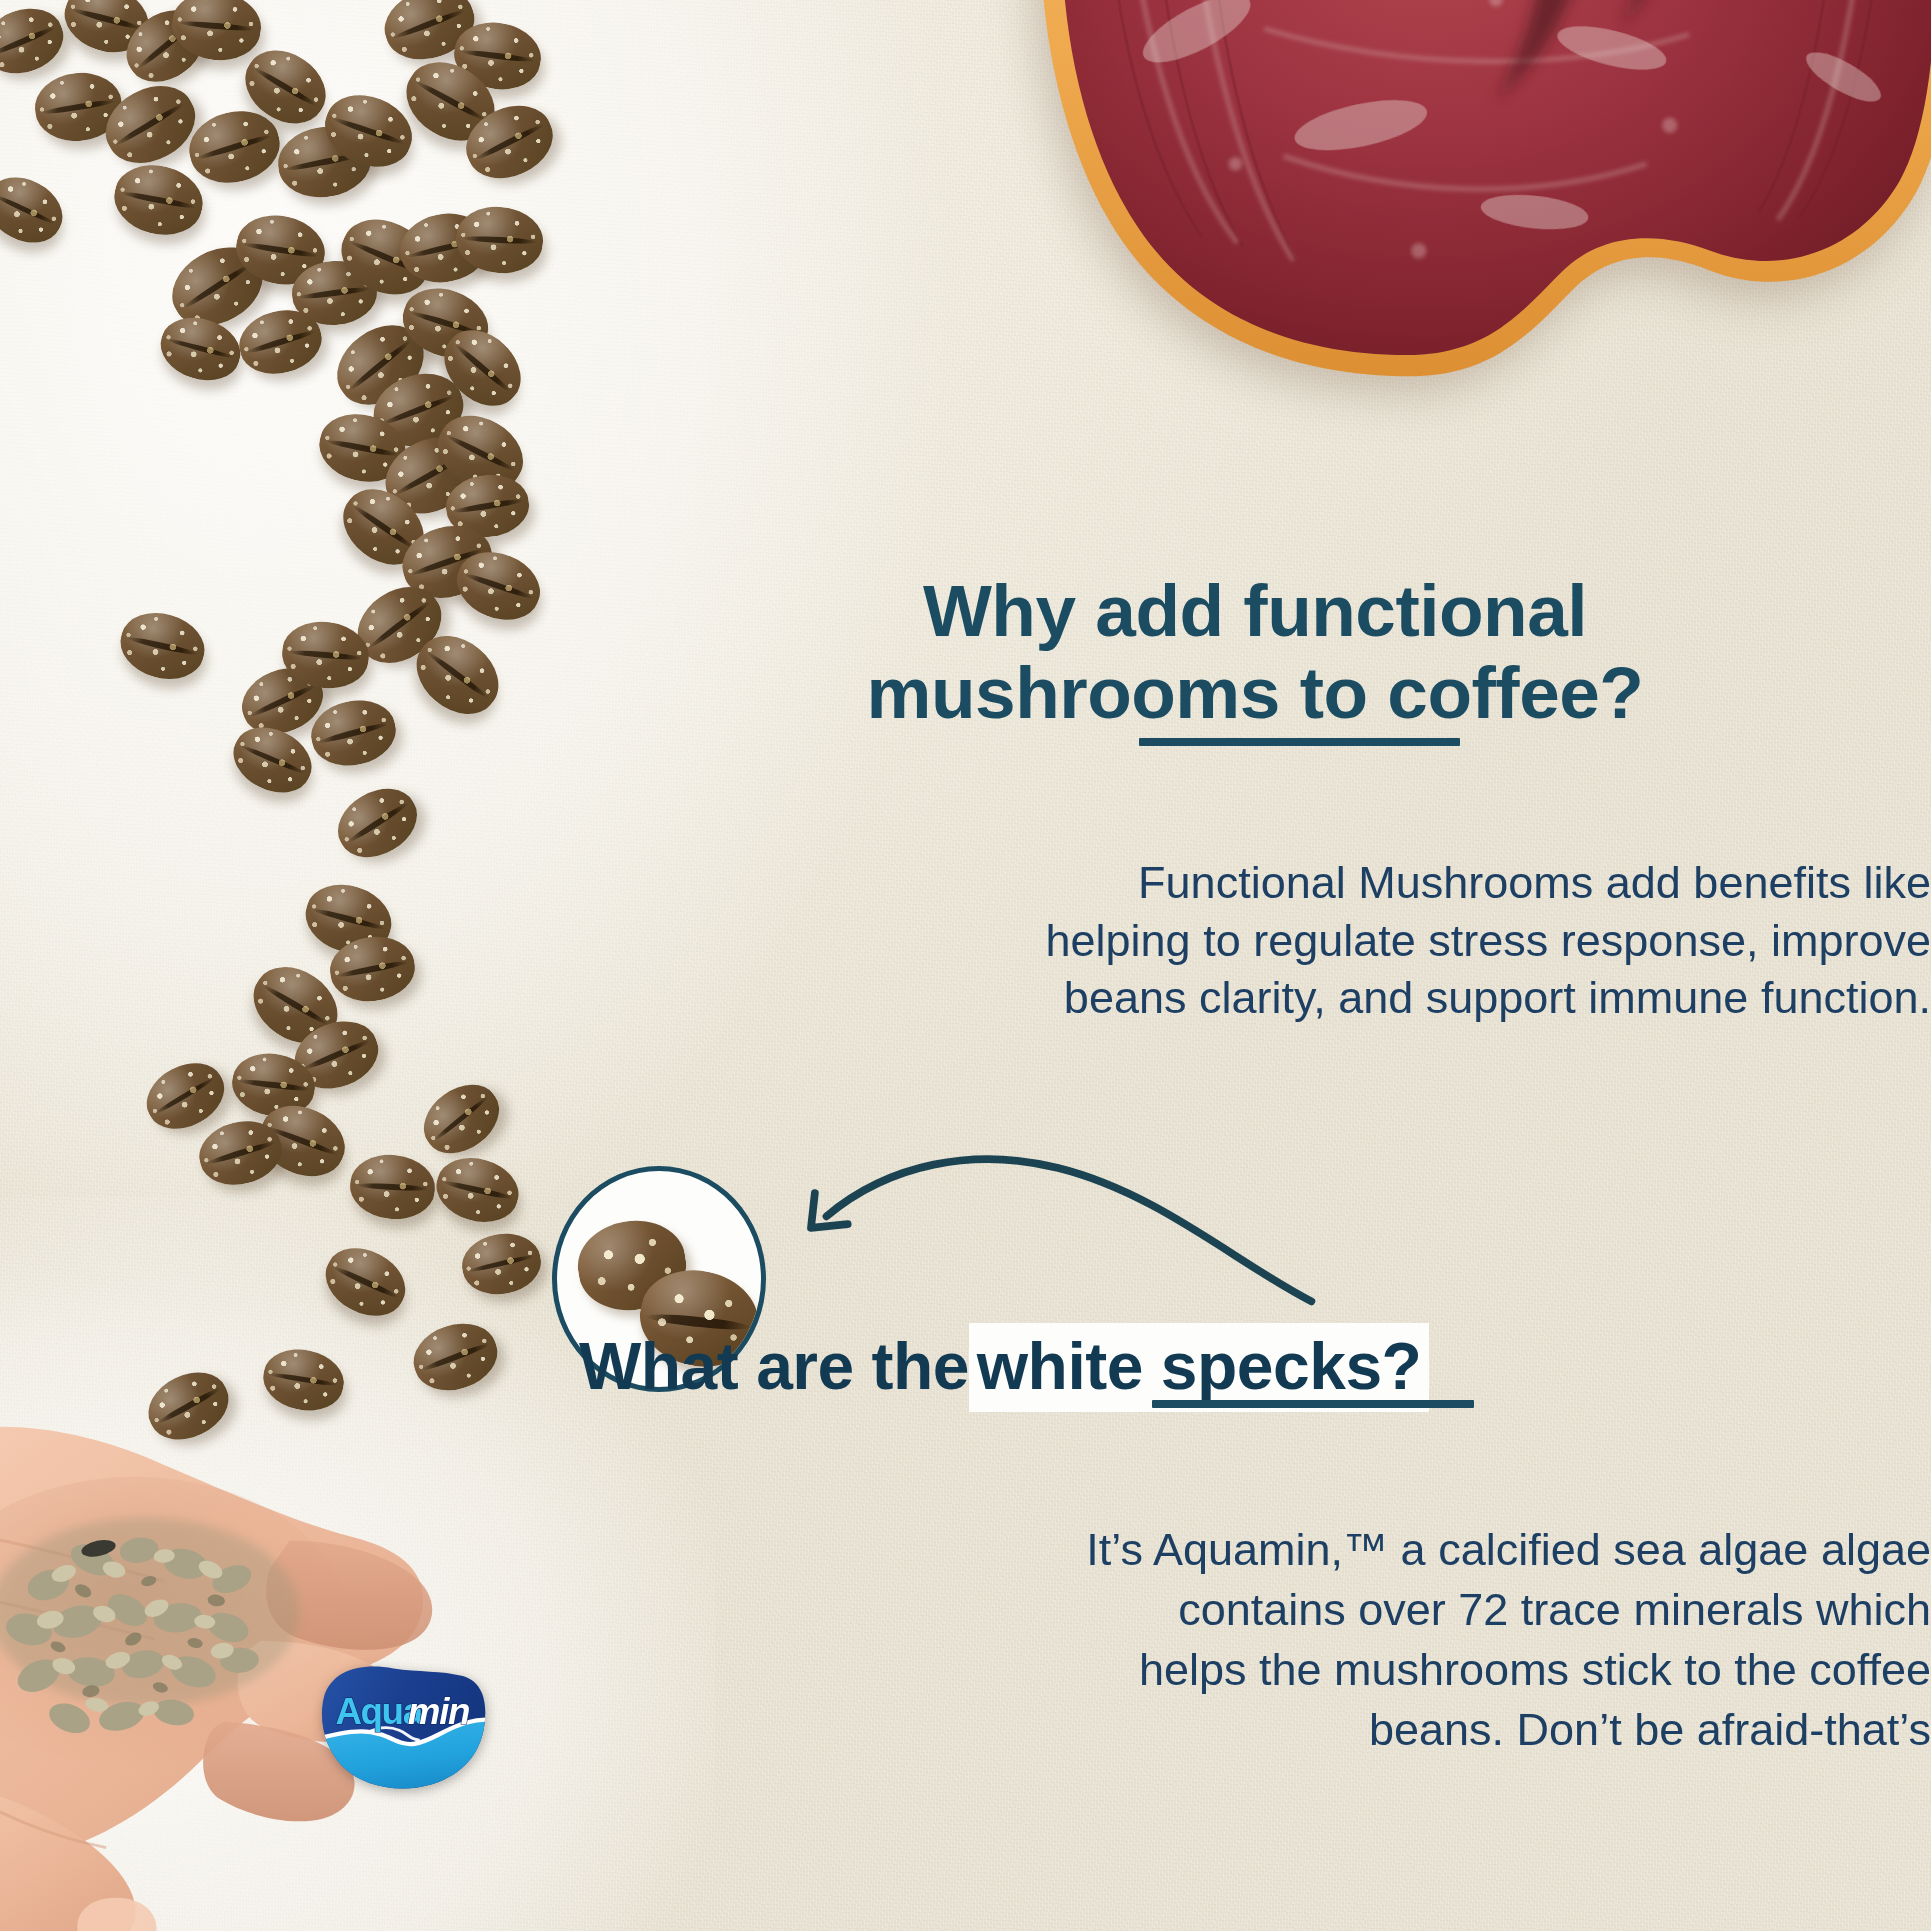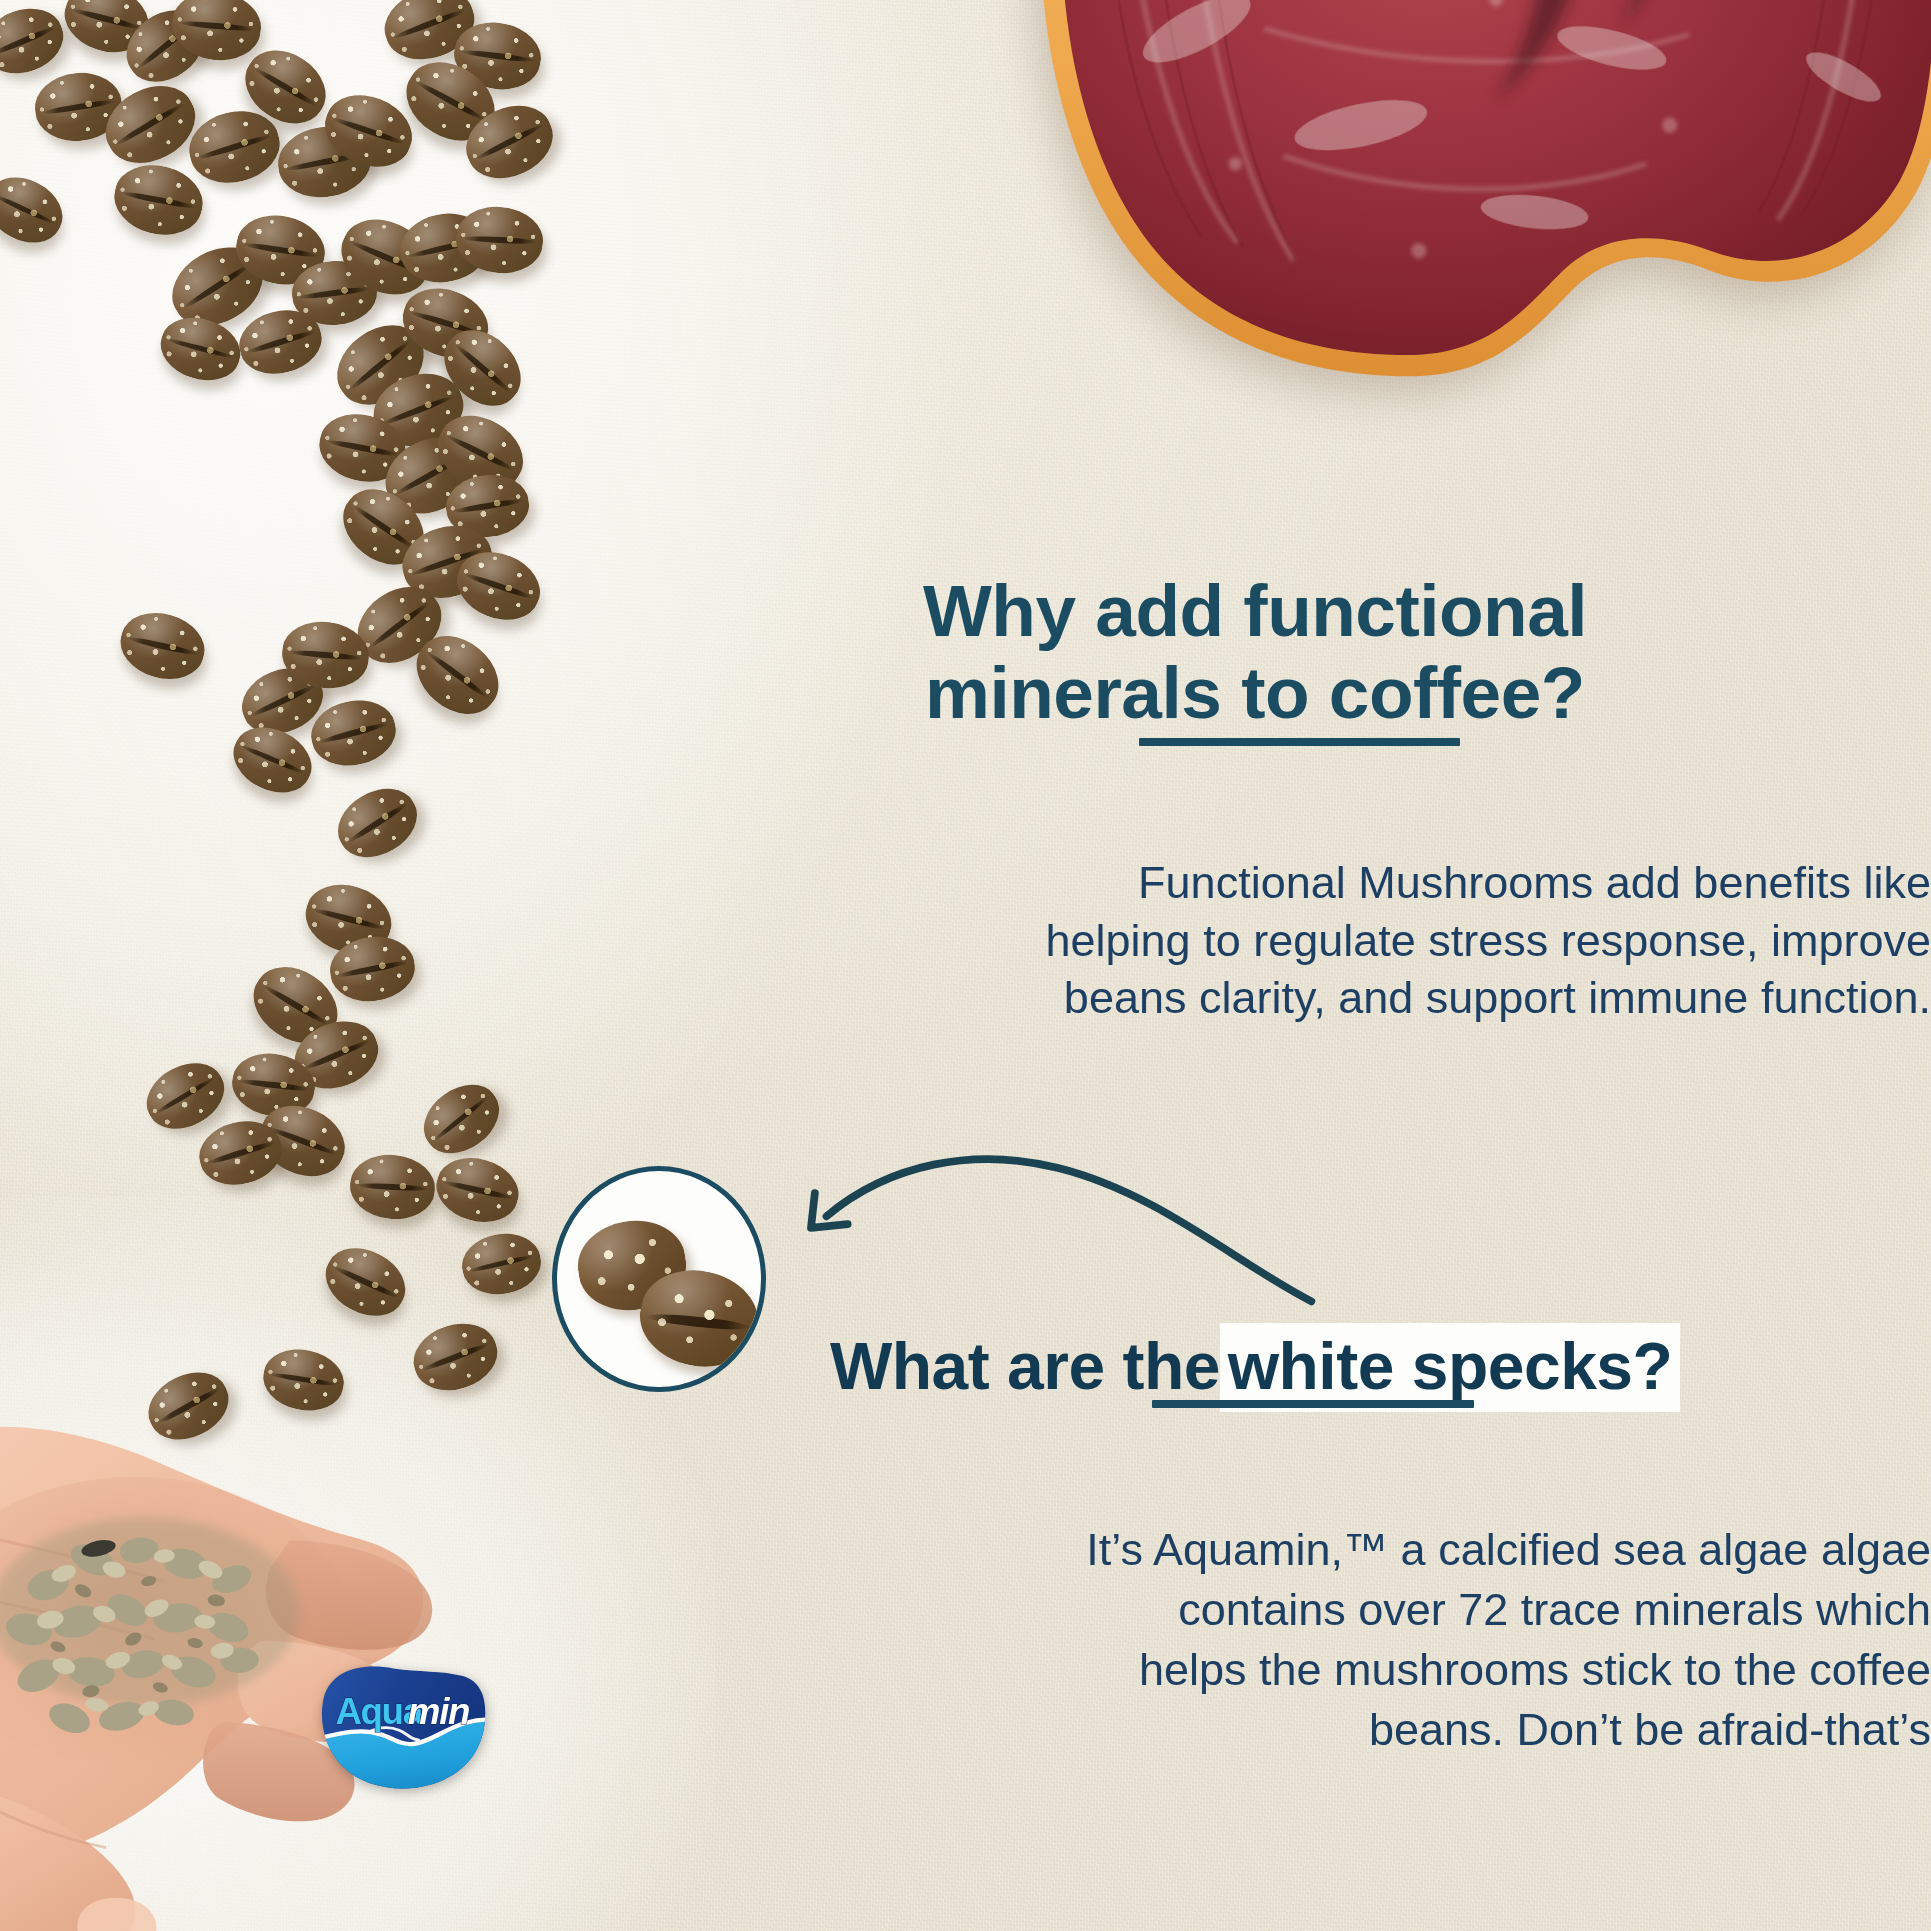--- a/index.html
+++ b/index.html
@@ -197,21 +197,20 @@
     font-size: 45px;
     line-height: 1.28;
     font-weight: 500;
   }
   #body-1 { top: 809px; }
 
   #headline-2 {
     position: absolute;
     left: 0; width: 1352px;
     top: 1273px;
-    text-align: center;
     color: #123a52;
     font-size: 66px;
     font-weight: 700;
     letter-spacing: -0.5px;
     white-space: nowrap;
   }
   #headline-2 .hl-plain { color: #123a52; }
   #headline-2 .hl-mark {
     background: #fdfdfb;
     color: #123a52;
@@ -527,21 +526,21 @@
     <svg viewBox="0 0 560 180" xmlns="http://www.w3.org/2000/svg">
       <path d="M548 168 C470 128 390 56 286 30 C198 8 110 26 46 80" fill="none" stroke="#1b4352" stroke-width="8" stroke-linecap="round"></path>
       <path d="M34 56 L30 92 L68 88" fill="none" stroke="#1b4352" stroke-width="8" stroke-linecap="round" stroke-linejoin="round"></path>
     </svg>
   </div>
 
   <div class="text-col">
 
     <h1 class="headline" id="headline-1">
       <span>Why add functional</span><br>
-      <span>minerals to coffee?</span>
+      <span>mushrooms to coffee?</span>
     </h1>
 
     <div class="divider" id="divider-1"></div>
 
     <p class="body-copy" id="body-1">
       <span>Functional Mushrooms add benefits like</span><br>
       <span>helping to regulate stress response, improve</span><br>
       <span>beans clarity, and support immune function.</span>
     </p>
 

